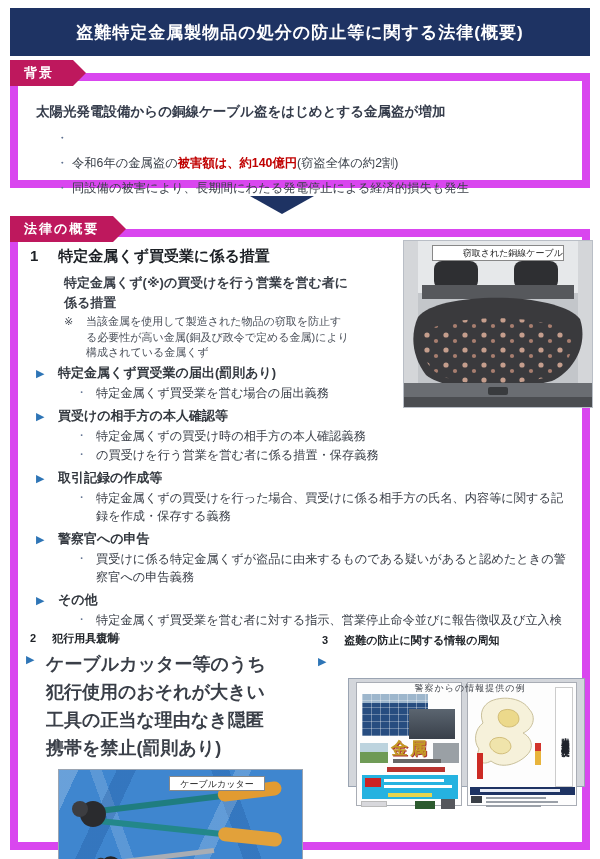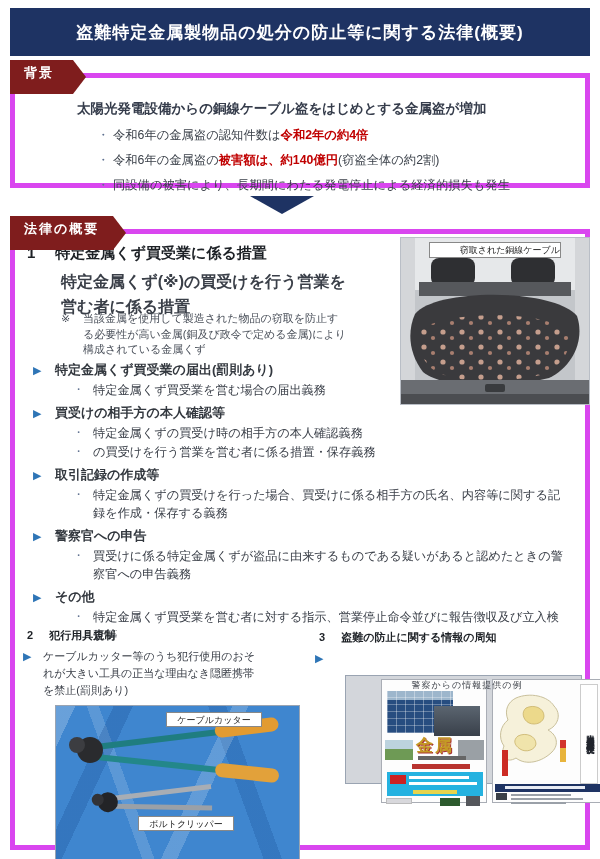--- a/index.html
+++ b/index.html
@@ -10,49 +10,49 @@
     color:#3a4049;
   }
   
   .titlebar {
     position:absolute; left:10px; top:8px; width:580px; height:48px;
     background:#1e3363; color:#fff; display:flex; align-items:center; justify-content:center;
     font-size:17px; font-weight:bold; letter-spacing:1px;
   }
   
   .pent {
-    position:absolute; height:34px; line-height:26px; background:#7f1d1d; color:#fff;
+    position:absolute; height:26px; line-height:26px; background:#be185d; color:#fff;
     font-size:13px; font-weight:bold; padding-left:14px; letter-spacing:2px;
     clip-path:polygon(0 0, calc(100% - 13px) 0, 100% 50%, calc(100% - 13px) 100%, 0 100%);
     z-index:3;
   }
   .bg-label { left:10px; top:60px; width:76px; }
   .ov-label { left:10px; top:216px; width:116px; }
   
   .frame {
-    position:absolute; background:#fff; border:5px solid #d946ef;padding-left:44px;
+    position:absolute; background:#fff; border:8px solid #d946ef;
   }
   .bg-box  { left:10px; top:73px;  width:580px; height:115px; z-index:1; }
   .main-box{ left:10px; top:229px; width:580px; height:621px; z-index:1; }
   
   .bg-headline { margin:22px 0 0 18px; font-size:13.5px; font-weight:bold; color:#353c4b; }
   .bg-bullets  { margin:9px 0 0 38px; }
   .bg-bullet   { display:flex; margin-bottom:8px; font-size:12.3px; color:#3a4049; }
   .bg-bullet .dot { width:16px; color:#5f7190; }
   .red { color:#c00000; font-weight:bold; }
   
   .down-arrow {
     position:absolute; left:250px; top:196px; width:0; height:0;
     border-left:32px solid transparent; border-right:32px solid transparent;
     border-top:18px solid #1e3363;
   }
   
   .s1-title { position:absolute; left:12px; top:10px; font-size:15px; font-weight:bold; color:#1d2126; }
   .s1-title .num { margin-right:20px; }
-  .s1-sub   { position:absolute; left:46px; top:36px; width:286px; font-size:16px; font-weight:bold;
+  .s1-sub   { position:absolute; left:46px; top:36px; width:286px; font-size:13px; font-weight:bold;
               color:#3a3f48; line-height:1.55; }
   .s1-note  { position:absolute; left:46px; top:77px; display:flex; font-size:11px; color:#494f59; line-height:1.42; }
   .s1-note .mk { width:22px; }
   .s1-note .nt { width:266px; }
   .s1-items { position:absolute; left:8px; top:122px; width:566px; }
   .m-item   { margin-bottom:3px; }
   .m-head   { display:flex; align-items:baseline; margin-top:5px; }
   .m-head .tri { width:22px; margin-left:10px; color:#2e75b6; font-size:11px; }
   .m-head .ht  { font-size:13px; font-weight:bold; color:#33383f; line-height:1.45; }
   .m-det    { display:flex; margin-left:50px; margin-top:1px; }
@@ -66,42 +66,42 @@
     font-size:9px; text-align:center; line-height:14px; white-space:nowrap; overflow:hidden;
   }
   .p1cap { left:28px; top:4px; width:132px; height:16px;text-align:right; }
   
   .s2 { position:absolute; left:4px;  top:394px; width:290px; }
   .s3 { position:absolute; left:296px; top:396px; width:284px; }
   .s-title { font-size:11px; font-weight:bold; color:#1d2126; margin-left:8px; }
   .s-title .num { margin-right:16px; }
   .s-bullet { display:flex; margin-top:5px; }
   .s-bullet .tri { width:20px; margin-left:4px; color:#2e75b6; font-size:11px; line-height:1.55; }
-  .s-bullet .bt { width:220px; font-size:11px; font-weight:400; color:#3a3f48; line-height:1.55; }
+  .s-bullet .bt { width:220px; font-size:18px; font-weight:700; color:#3a3f48; line-height:1.55; }
   
   .photo2 {
     position:relative; margin:6px 0 0 36px; width:245px; height:168px;
     background:
       linear-gradient(115deg, rgba(255,255,255,.22) 0 6%, transparent 6% 18%, rgba(20,70,140,.25) 18% 24%, transparent 24% 55%, rgba(255,255,255,.18) 55% 60%, transparent 60%),
       linear-gradient(70deg, transparent 0 30%, rgba(255,255,255,.15) 30% 34%, transparent 34% 70%, rgba(10,60,130,.2) 70% 76%, transparent 76%),
       #3f86cf;
     border:1px solid #9aa4b2;
   }
   .p2cap-top    { left:110px; top:6px;  width:96px; height:15px; }
   .p2cap-bottom { left:82px;  top:110px; width:96px; height:15px; }
   
   .photo3 {
     position:relative; margin:8px 0 0 34px; width:237px; height:109px;
     background:#d3d6db; border:1px solid #9aa4b2;
   }
   .p3-title {
     position:absolute; left:36px; top:3px; width:170px; font-size:9px; color:#41454c;
     text-align:center; white-space:nowrap; z-index:4; letter-spacing:1px;
   }
-  .poster { position:absolute; top:3px; height:124px; background:#fdfdfd; border:1px solid #a9adb5;margin-left:28px; }
+  .poster { position:absolute; top:3px; height:124px; background:#fdfdfd; border:1px solid #a9adb5; }
   .poster-l { left:7px;  width:106px; }
   .poster-r { left:118px; width:110px; }
   
   .pl-solar { position:absolute; left:5px; top:11px; width:66px; height:42px;
       background:
         repeating-linear-gradient(90deg, rgba(255,255,255,.35) 0 1px, transparent 1px 9px),
         repeating-linear-gradient(0deg, rgba(255,255,255,.3) 0 1px, transparent 1px 7px),
         linear-gradient(180deg,#9db6cc 0 22%, #274d80 22% 100%); }
   .pl-solar2 { position:absolute; left:52px; top:26px; width:46px; height:30px; background:linear-gradient(180deg,#5b6570,#39404a); }
   .pl-field { position:absolute; left:3px; top:60px; width:28px; height:20px; background:linear-gradient(180deg,#bcd3de 0 45%, #6e9a55 45%); }
@@ -139,21 +139,20 @@
 
 <div class="pent bg-label">
   <span>背景</span>
 </div>
 
 <div class="frame bg-box">
   <div class="bg-headline">太陽光発電設備からの銅線ケーブル盗をはじめとする金属盗が増加</div>
   <div class="bg-bullets">
     <div class="bg-bullet">
       <span class="dot">・</span>
-      <span><span>令和6年の金属盗の認知件数は</span><span class="red">令和2年の約4倍</span><span></span></span>
     </div>
     <div class="bg-bullet">
       <span class="dot">・</span>
       <span><span>令和6年の金属盗の</span><span class="red">被害額は、約140億円</span><span>(窃盗全体の約2割)</span></span>
     </div>
     <div class="bg-bullet">
       <span class="dot">・</span>
       <span><span>同設備の被害により、長期間にわたる発電停止による経済的損失も発生</span><span class="red"></span><span></span></span>
     </div>
   </div>

